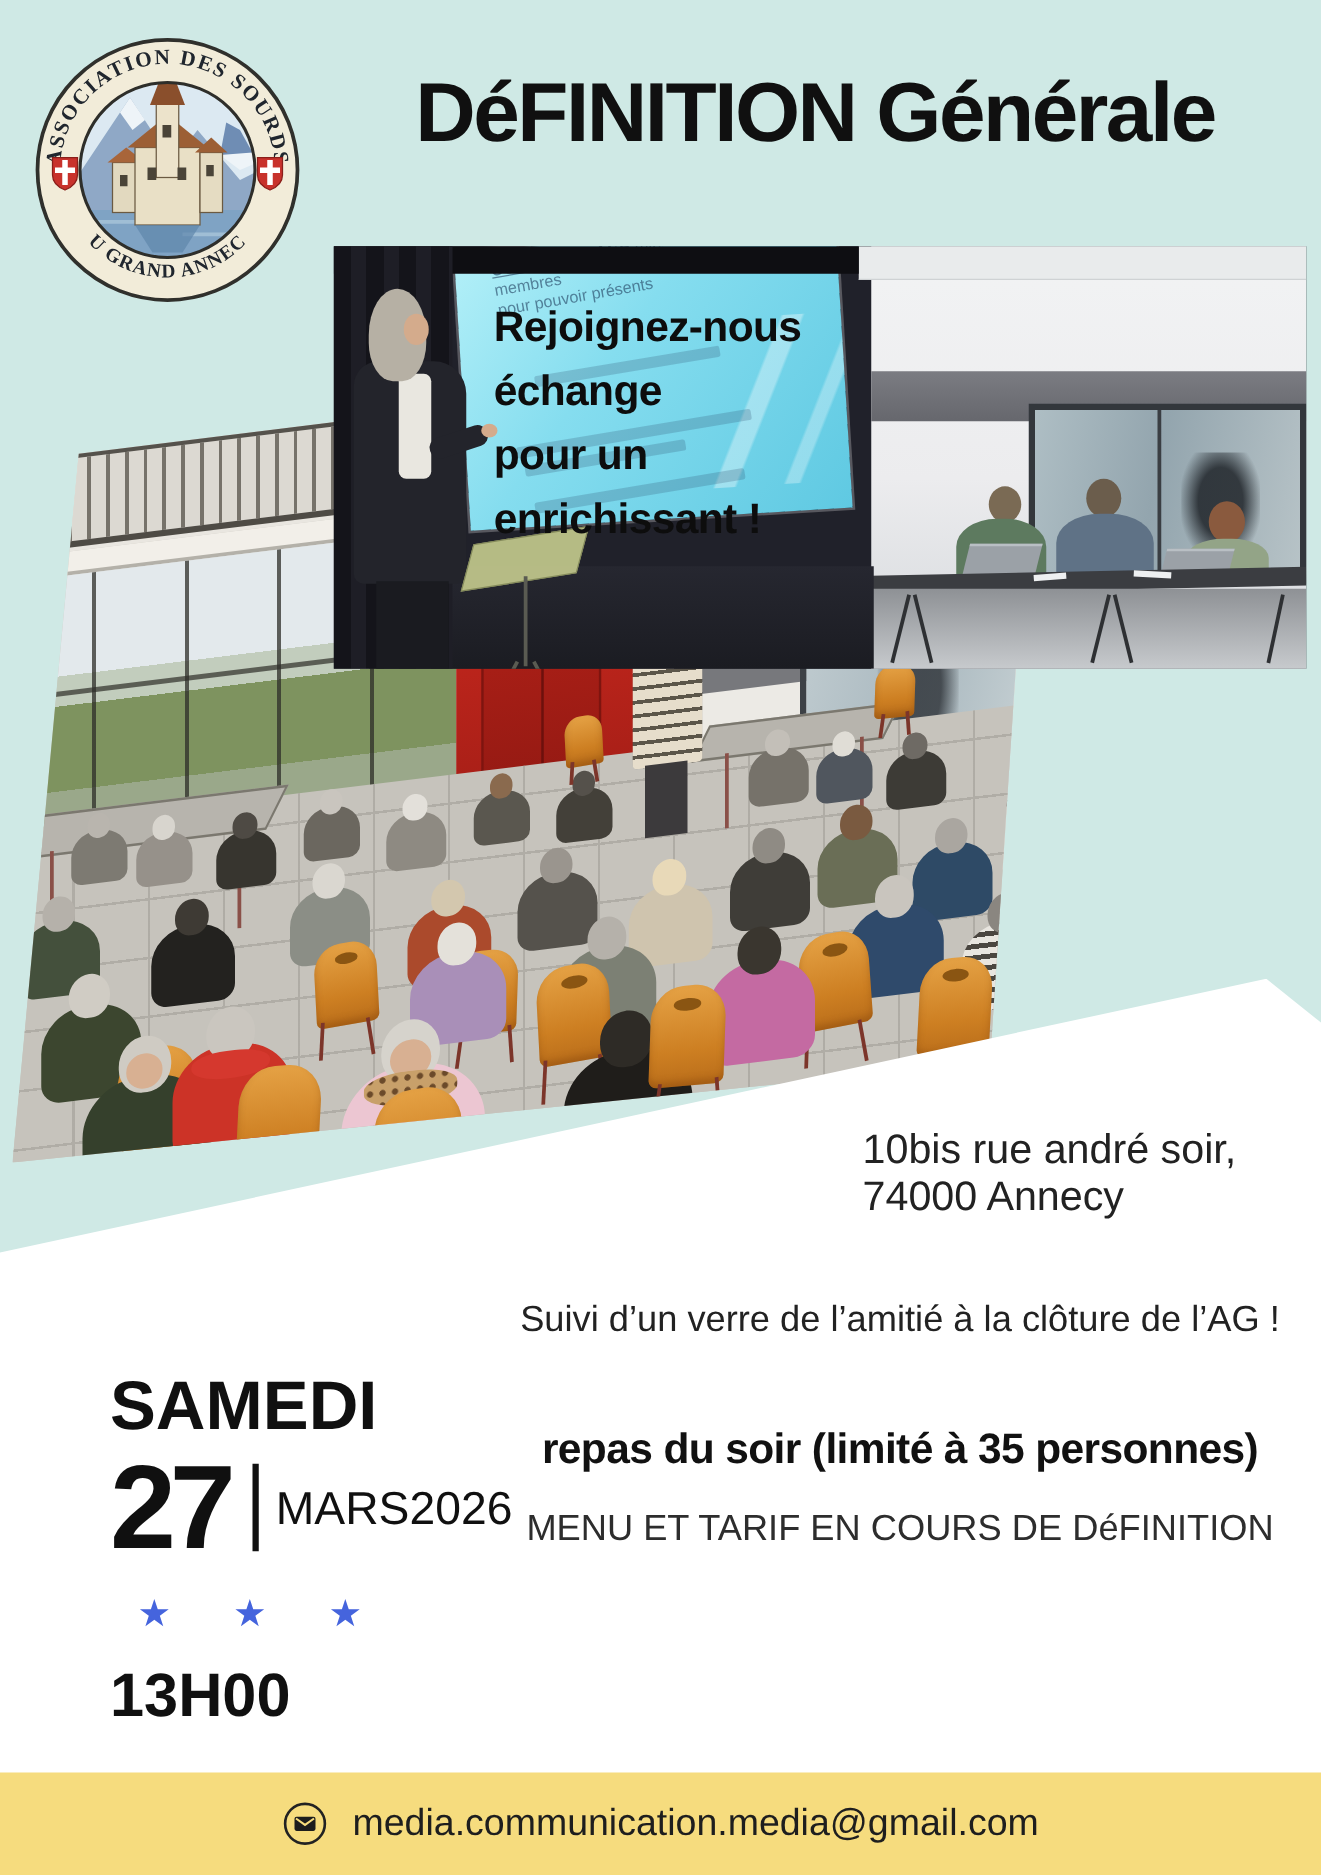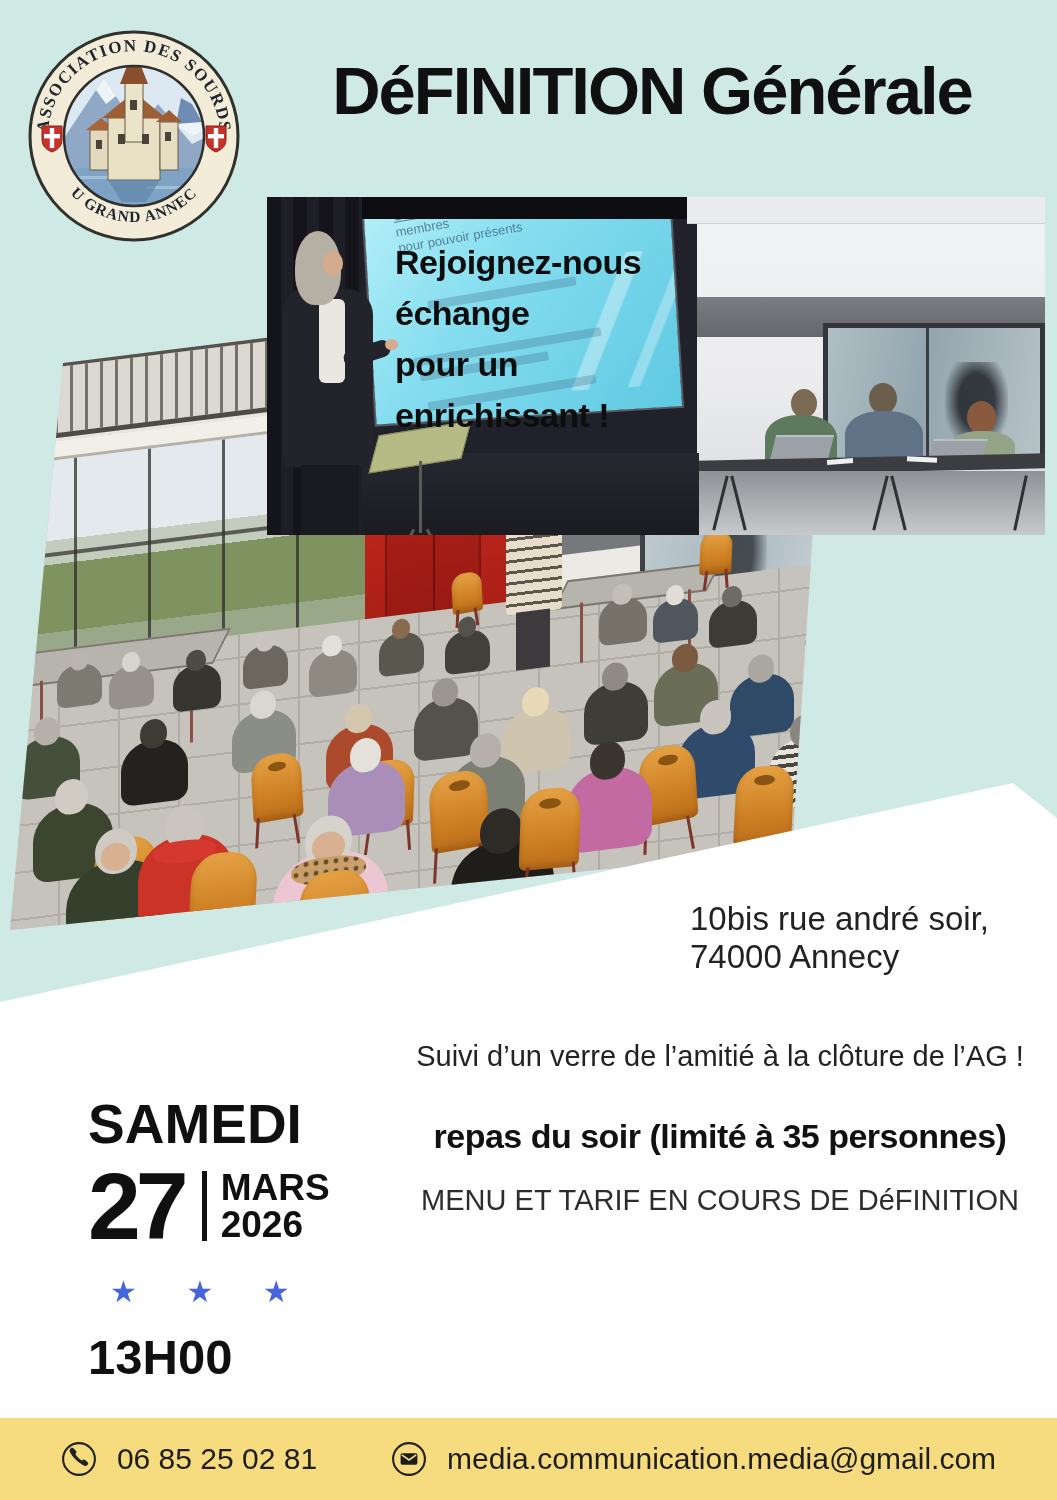--- a/index.html
+++ b/index.html
@@ -108,28 +108,28 @@
     clip-path:polygon(0 66.8%,95.84% 52.2%,100% 54.55%,100% 100%,0 100%);}
   .footer{position:absolute;left:0;bottom:0;width:1057px;height:82px;background:#f6dc7e;z-index:6;
     display:flex;align-items:center;justify-content:center;gap:74px;}
   .contact-item{display:flex;align-items:center;gap:20px;color:#1e1e1e;font-size:30px;font-weight:500;}
 
   
   .venue{position:absolute;left:690px;top:900px;z-index:7;font-size:33px;line-height:38px;
     font-weight:500;color:#222;}
   .notes{position:absolute;left:405px;top:1040px;width:630px;z-index:7;text-align:center;color:#222;}
   .after-note{font-size:29px;font-weight:400;}
-  .dinner-title{margin-top:44px;font-size:34px;font-weight:bold;letter-spacing:-.5px;color:#111;}
+  .dinner-title{margin-top:67px;font-size:34px;font-weight:bold;letter-spacing:-.5px;color:#111;}
   .dinner-sub{margin-top:28px;font-size:29px;color:#2d2d2d;}
   .datebox{position:absolute;left:88px;top:1092px;z-index:7;color:#101010;}
   .day{font-size:55px;font-weight:bold;letter-spacing:0px;}
   .daterow{display:flex;align-items:center;margin-top:8px;}
   .bignum{font-size:95px;font-weight:bold;letter-spacing:-5px;line-height:84px;}
   .vbar{width:5px;height:70px;background:#111;margin:0 14px 0 18px;}
-  .monthyear{display:flex;flex-direction:column;font-size:37px;font-weight:bold;line-height:37px;letter-spacing:0;}
+  .monthyear{display:flex;flex-direction:row;font-size:37px;font-weight:normal;line-height:37px;letter-spacing:0;}
   .stars{margin:26px 0 0 22px;color:#4564dd;font-size:30px;letter-spacing:20px;font-family:"DejaVu Sans",sans-serif;}
   .time{margin-top:20px;font-size:49px;font-weight:bold;}
   .logo{position:absolute;left:26px;top:26px;z-index:7;}
 </style>
 </head>
 <body>
 
 <div class="poster">
 
   <div class="photo2">
@@ -406,26 +406,19 @@
       </div>
     </div>
     <div class="stars">★ ★ ★</div>
     <div class="time">13H00</div>
   </div>
 
   <div class="footer">
     <div class="contact-item">
       <svg width="36" height="36" viewBox="0 0 24 24">
         <circle cx="12" cy="12" r="10.6" fill="none" stroke="#222" stroke-width="1.4"></circle>
-        <path d="M12.8 14.9c1.8 1.4 3.4 2.1 4.1 1.6l.9-.7c.5-.4.4-1.2-.2-1.8l-1.5-1.3c-.5-.5-1.2-.5-1.6-.1l-.5.4c-.8-.4-1.7-1.1-2.5-1.9-.8-.8-1.5-1.7-1.9-2.5l.4-.5c.4-.4.4-1.1-.1-1.6L8.4 5c-.6-.6-1.4-.7-1.8-.2l-.7.9c-.5.7.2 2.3 1.6 4.1 1.3 1.7 3.5 3.8 5.3 5.1z" fill="#222"></path>
-      </svg>
-      <span>06 85 25 02 81</span>
-    </div>
-    <div class="contact-item">
-      <svg width="36" height="36" viewBox="0 0 24 24">
-        <circle cx="12" cy="12" r="10.6" fill="none" stroke="#222" stroke-width="1.4"></circle>
         <rect x="6.4" y="8.2" width="11.2" height="7.6" rx="1.1" fill="#1d1d1d"></rect>
         <path d="M7.2 9.2 L12 12.6 L16.8 9.2" fill="none" stroke="#f6dc7e" stroke-width="1.1"></path>
       </svg>
       <span>media.communication.media@gmail.com</span>
     </div>
   </div>
 </div>
 
 </body></html>

